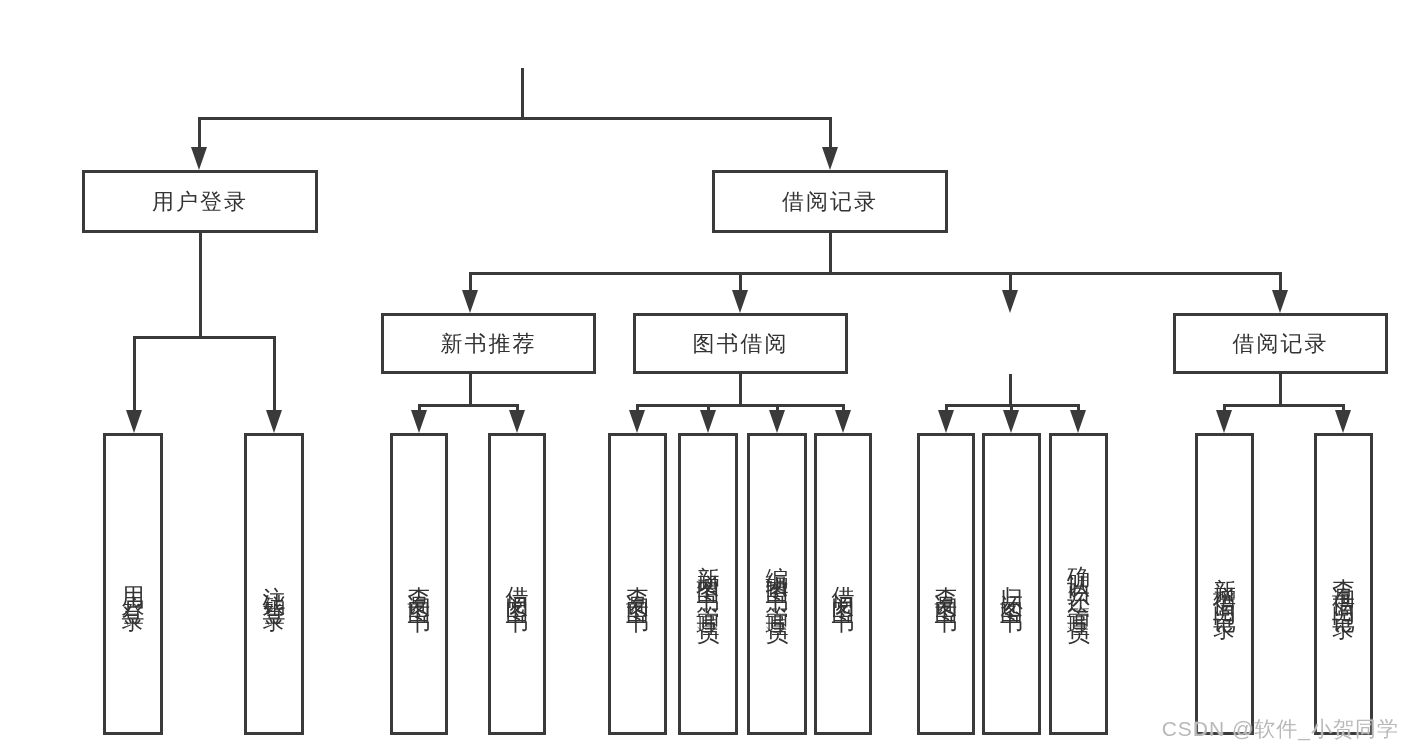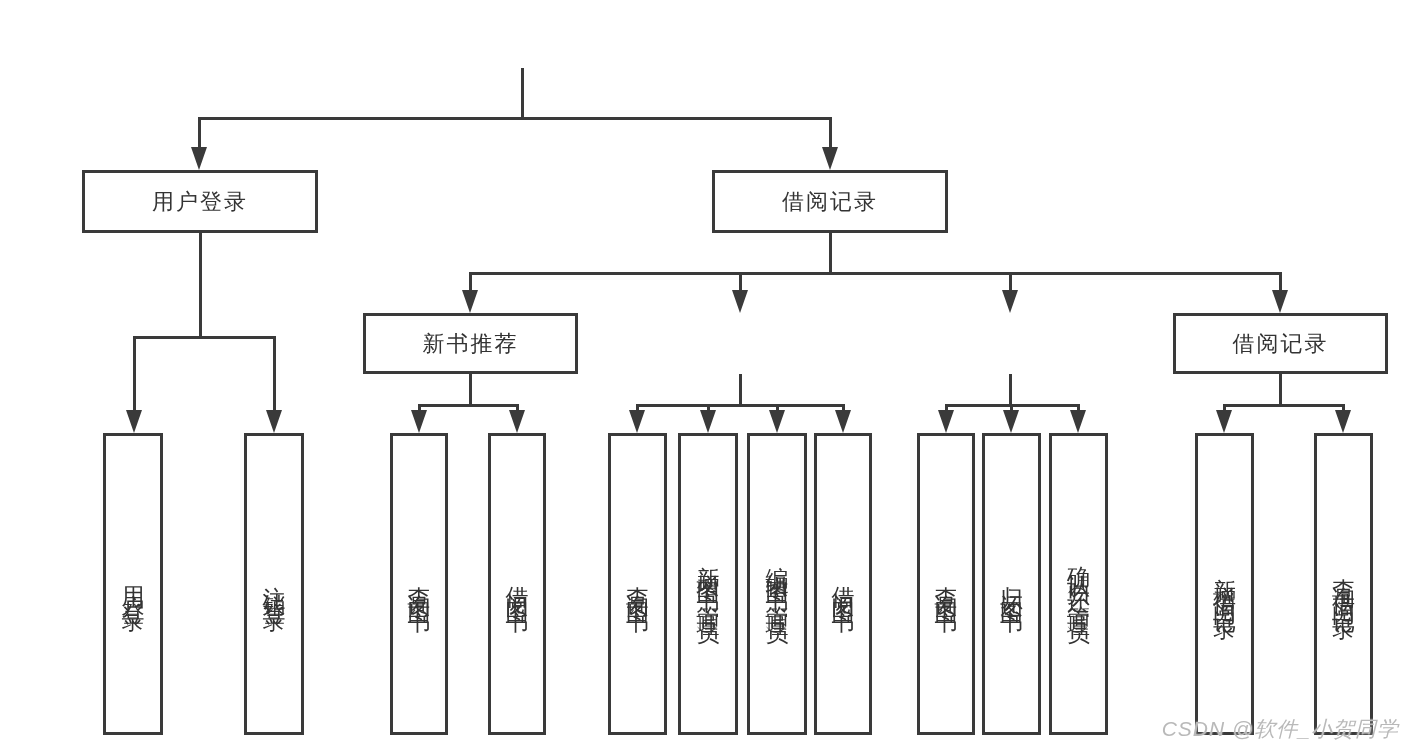--- a/index.html
+++ b/index.html
@@ -21,21 +21,20 @@
   .hl{position:absolute;height:3px;background:#3a3a3a;}
   .arr{
     position:absolute;width:0;height:0;
     border-left:8px solid transparent;border-right:8px solid transparent;
     border-top:23px solid #3a3a3a;
   }
   .watermark{
     position:absolute;right:6px;bottom:4px;
     color:#b9b9b9;font-size:21px;letter-spacing:1px;
     text-shadow:0 0 2px #ffffff;
-    font-style:italic;
   }
 </style>
 </head>
 <body>
 
 <div id="canvas">
 
 
   <div class="vl" style="left:521px;top:68px;height:50px"></div>
   <div class="hl" style="left:198px;top:117px;width:633px"></div>
@@ -58,21 +57,22 @@
   <div class="hl" style="left:469px;top:272px;width:812px"></div>
   <div class="vl" style="left:469px;top:272px;height:20px"></div>
   <div class="arr" style="left:462px;top:290px"></div>
   <div class="vl" style="left:739px;top:272px;height:20px"></div>
   <div class="arr" style="left:732px;top:290px"></div>
   <div class="vl" style="left:1009px;top:272px;height:20px"></div>
   <div class="arr" style="left:1002px;top:290px"></div>
   <div class="vl" style="left:1279px;top:272px;height:20px"></div>
   <div class="arr" style="left:1272px;top:290px"></div>
 
-  <div class="box" style="left:363px;top:313px;width:215px;height:61px">新书推荐</div>
+  <div class="box" style="left:381px;top:313px;width:215px;height:61px">新书推荐</div>
+  <div class="box" style="left:633px;top:313px;width:215px;height:61px">图书借阅</div>
   <div class="box" style="left:1173px;top:313px;width:215px;height:61px">借阅记录</div>
 
   <div class="vl" style="left:469px;top:374px;height:32px"></div>
   <div class="hl" style="left:418px;top:404px;width:100px"></div>
   <div class="vl" style="left:418px;top:404px;height:8px"></div>
   <div class="arr" style="left:411px;top:410px"></div>
   <div class="vl" style="left:516px;top:404px;height:8px"></div>
   <div class="arr" style="left:509px;top:410px"></div>
 
   <div class="vl" style="left:739px;top:374px;height:32px"></div>

